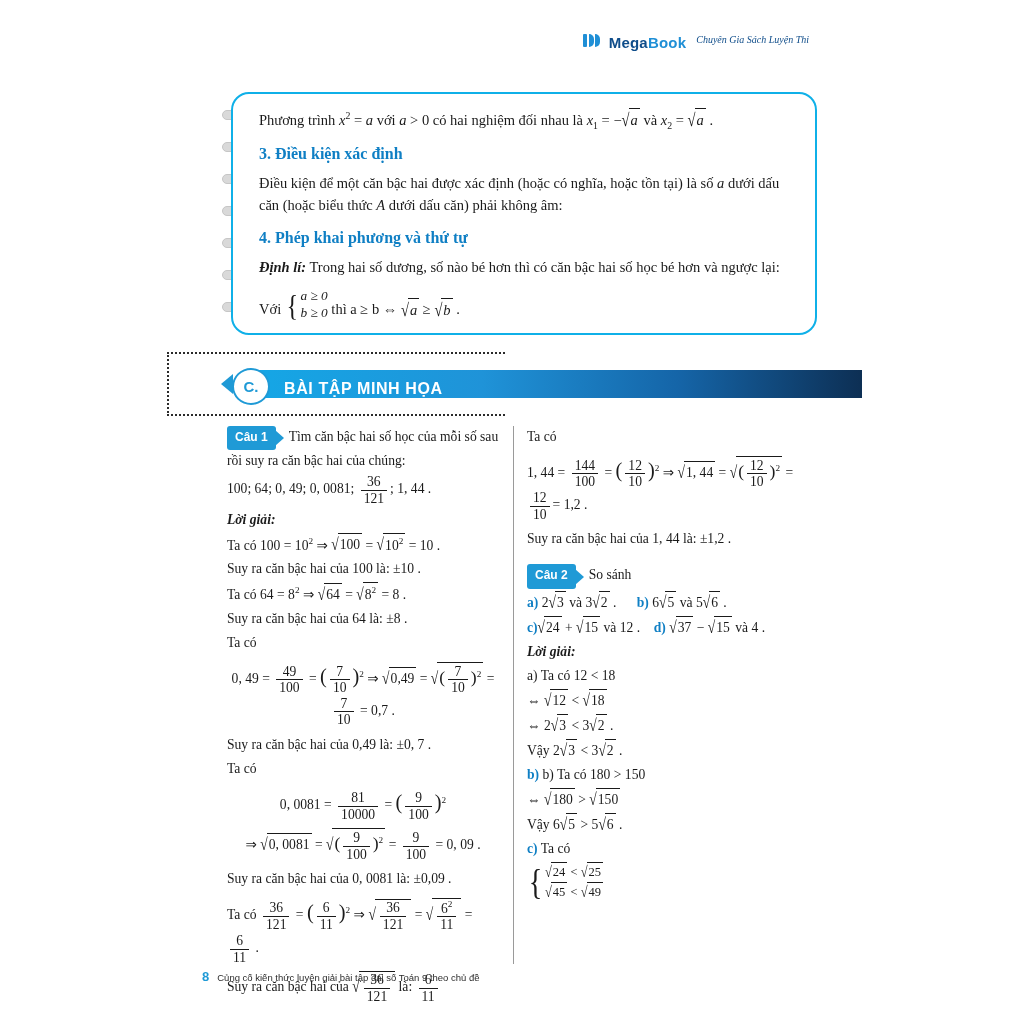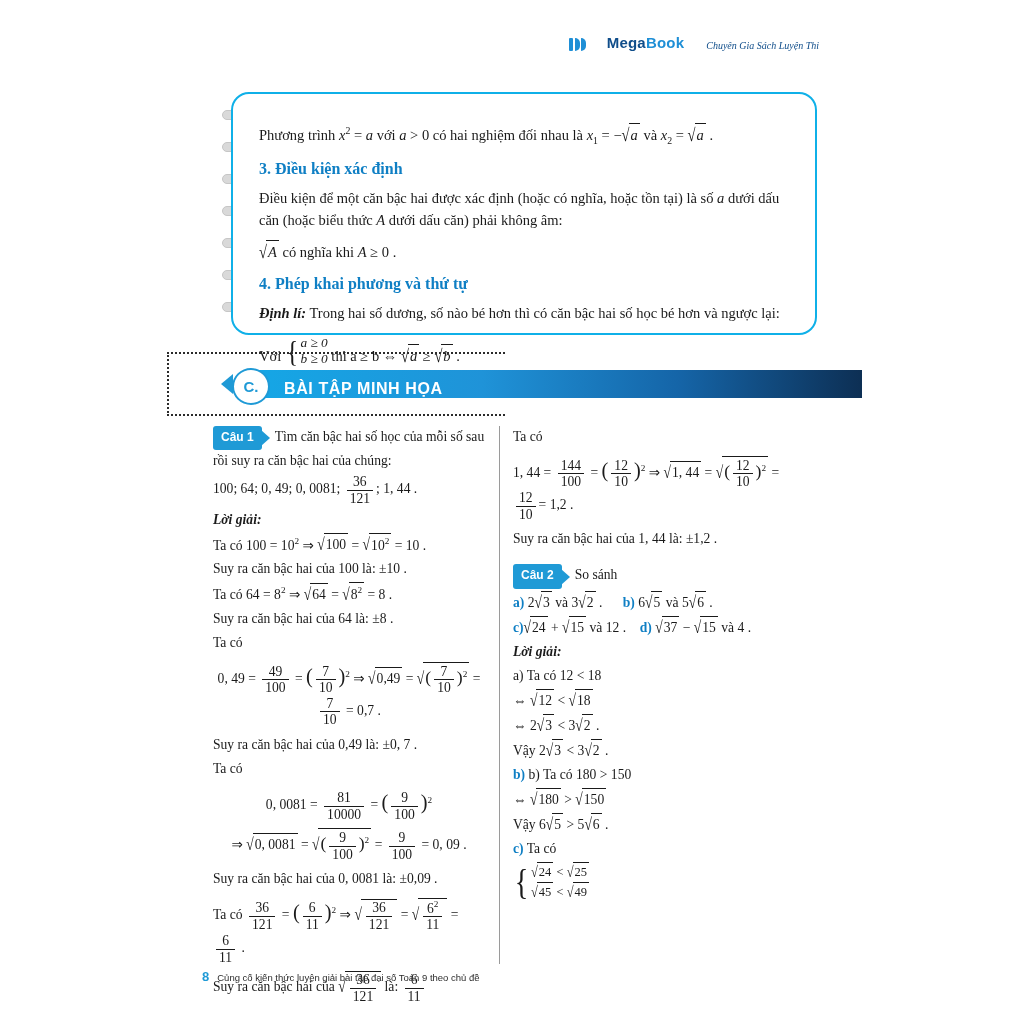--- a/index.html
+++ b/index.html
@@ -8,22 +8,22 @@
     background:#ffffff;
     font-family:"Liberation Serif", serif;
     color:#1a1a1a;
     position:relative;
     overflow:hidden;
   }
   .page{position:absolute;inset:0;}
 
   
   .brand{
-    position:absolute;top:34px;right:205px;
-    display:flex;align-items:flex-end;gap:22px;
+    position:absolute;top:34px;right:215px;
+    display:flex;align-items:flex-start;gap:10px;
     white-space:nowrap;
   }
   .brand-mark{
     display:inline-block;width:16px;height:13px;position:relative;
   }
   .brand-mark i{
     position:absolute;top:0;width:4px;height:13px;background:#1f8fd6;border-radius:1px;
   }
   .brand-mark i:nth-child(1){left:0;height:13px;}
   .brand-mark i:nth-child(2){left:6px;height:13px;border-radius:0 7px 7px 0;width:5px;}
@@ -36,21 +36,21 @@
   .topbox{
     position:absolute;left:231px;top:92px;width:586px;height:243px;
     border:2.5px solid #0fb0e8;border-radius:18px;background:#fff;
     box-sizing:border-box;
   }
   .rings{position:absolute;left:222px;top:110px;width:26px;height:215px;}
   .rings span{
     display:block;width:22px;height:8px;border-radius:5px;
     background:#d9d9d9;border:1px solid #c6c6c6;margin-bottom:22px;
   }
-  .topbox-inner{padding:29px 20px 10px 26px;font-size:14.5px;line-height:1.55;}
+  .topbox-inner{padding:14px 20px 10px 26px;font-size:14.5px;line-height:1.55;}
   .hsub{color:#0f7fc4;font-weight:bold;font-family:"Liberation Serif",serif;font-size:16px;margin:9px 0 5px;}
   .para{margin:0 0 3px;}
 
   
   .mi{font-style:italic;}
   .sup{font-size:.68em;vertical-align:super;}
   .sub{font-size:.68em;vertical-align:sub;}
   .rad{display:inline-block;white-space:nowrap;}
   .rad>.sign{display:inline-block;transform:scaleY(1.25);}
   .rad>.bar{display:inline-block;border-top:1px solid #1a1a1a;padding:0 2px;margin-left:-1px;}
@@ -85,21 +85,21 @@
     position:absolute;left:17px;top:2px;right:0;height:28px;
     background:linear-gradient(90deg,#15a7e6 0%,#1f93d8 38%,#1565a8 70%,#0d2f54 100%);
     z-index:1;
   }
   .sec-title{
     position:absolute;left:52px;top:12px;color:#fff;font-family:"Liberation Sans",sans-serif;
     font-weight:bold;font-size:16px;letter-spacing:.6px;z-index:4;
   }
 
   
-  .cols{position:absolute;left:213px;top:424px;width:631px;height:545px;}
+  .cols{position:absolute;left:227px;top:424px;width:631px;height:545px;}
   .col{position:absolute;top:0;width:272px;font-size:13.6px;line-height:1.62;}
   .col.left{left:0;}
   .col.right{left:300px;}
   .vline{position:absolute;left:286px;top:2px;width:1px;height:538px;background:#9a9a9a;}
 
   .cau{
     display:inline-block;background:#1f9ad6;color:#fff;
     font-family:"Liberation Sans",sans-serif;font-weight:bold;font-size:12px;
     padding:2px 8px 3px;border-radius:3px;vertical-align:middle;
   }
@@ -147,23 +147,20 @@
   <div class="topbox">
     <div class="topbox-inner">
       <p class="para">
         <span>Phương trình </span><span class="mi">x</span><span class="sup">2</span> = <span class="mi">a</span><span> với </span><span class="mi">a</span> &gt; 0<span> có hai nghiệm đối nhau là </span><span class="mi">x</span><span class="sub">1</span> = −<span class="rad"><span class="sign">√</span><span class="bar"><span class="mi">a</span></span></span><span> và </span><span class="mi">x</span><span class="sub">2</span> = <span class="rad"><span class="sign">√</span><span class="bar"><span class="mi">a</span></span></span> .
       </p>
 
       <div class="hsub">3. Điều kiện xác định</div>
 
       <p class="para">
         <span>Điều kiện để một căn bậc hai được xác định (hoặc có nghĩa, hoặc tồn tại) là số </span><span class="mi">a</span><span> dưới dấu căn (hoặc biểu thức </span><span class="mi">A</span><span> dưới dấu căn) phải không âm:</span>
-      </p>
-      <p class="para" style="margin-top:8px;">
-        <span class="rad"><span class="sign">√</span><span class="bar"><span class="mi">A</span></span></span><span> có nghĩa khi </span><span class="mi">A</span> ≥ 0 .
       </p>
 
       <div class="hsub">4. Phép khai phương và thứ tự</div>
 
       <p class="para">
         <span class="bold-it">Định lí:</span><span> Trong hai số dương, số nào bé hơn thì có căn bậc hai số học bé hơn và ngược lại:</span>
       </p>
 
       <p class="para" style="margin-top:10px;">
         <span>Với</span>

